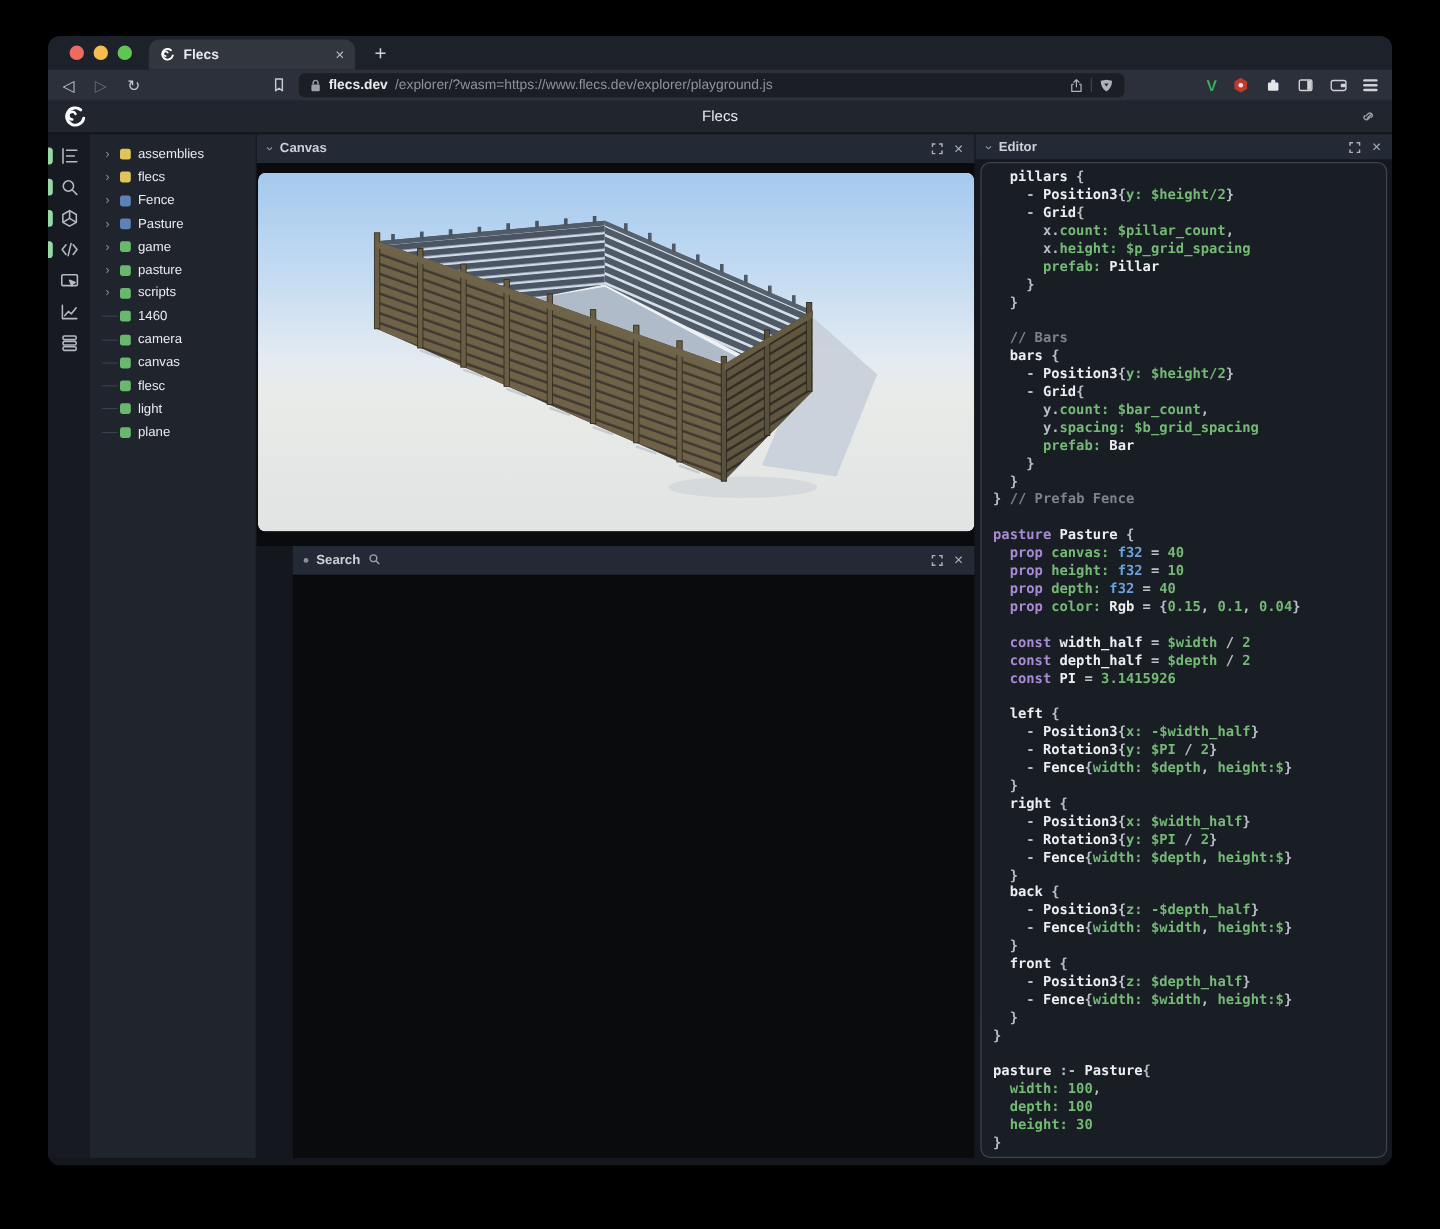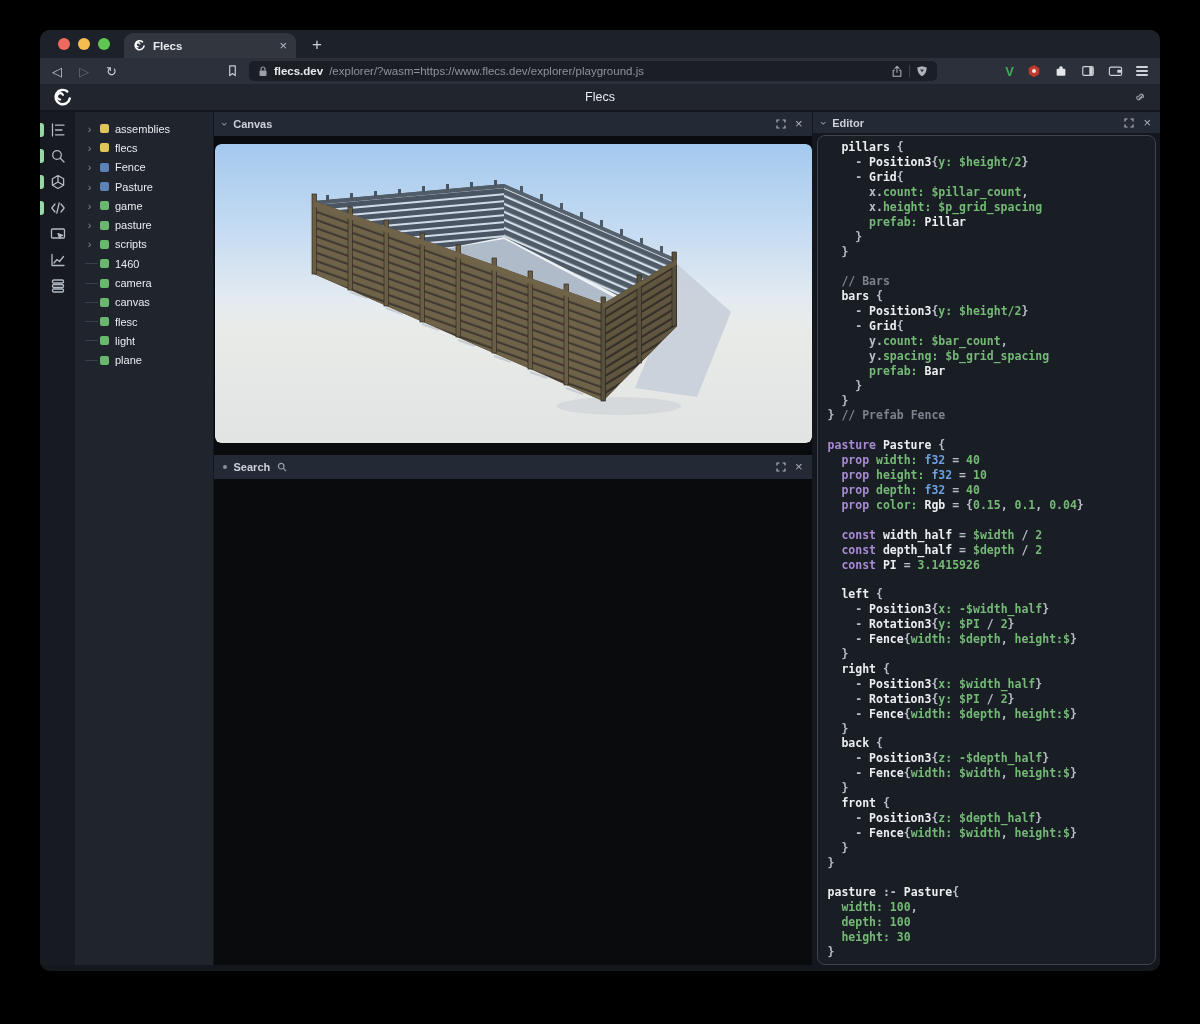--- a/index.html
+++ b/index.html
@@ -49,21 +49,21 @@
   .center { flex:1; display:flex; flex-direction:column; margin:0 1px; }
   .phead { height:24px; background:#242936; display:flex; align-items:center; padding:0 9px; gap:7px; }
   .ptitle { font-size:11px; font-weight:700; color:#ccd0d7; }
   .chev { color:#9aa0a8; font-size:11px; display:inline-block; transform:rotate(90deg); }
   .sdot { width:4px; height:4px; border-radius:50%; background:#8a8f98; }
   .hbtns { margin-left:auto; display:flex; align-items:center; gap:9px; }
   .hbtns svg { stroke:#aeb3ba; fill:none; stroke-width:1.2; }
   .pclose { color:#aeb3ba; font-size:13px; line-height:10px; }
   .canvasbody { height:319px; background:#0a0b0e; padding-top:8px; }
   .viewport { display:block; margin-left:1px; border-radius:6px; }
-  .searchpanel { flex:1; display:flex; flex-direction:column; margin-top:0; }
+  .searchpanel { flex:1; display:flex; flex-direction:column; margin-top:0;padding-left:30px; }
   .searchbody { flex:1; background:#0a0b0d; }
   .mag svg { stroke:#9aa0a8; fill:none; stroke-width:1.2; }
 
   .editorpanel { width:384px; display:flex; flex-direction:column; }
   .editorbody { flex:1; background:#14171d; padding:2px 4px 0 4px; }
   .codebox { height:100%; background:#191d24; border:1px solid #3e434d; border-radius:8px; padding:4px 10px; overflow:hidden; }
   .cl { white-space:pre; font-family:"DejaVu Sans Mono",monospace; font-size:11.5px; line-height:14.9px; font-weight:700; }
   .tw { color:#b9bec7; } .tb { color:#eceef2; } .tg { color:#74b976;text-align:center; }
   .tp { color:#a88bd4; } .tu { color:#6ba1e0; } .tc { color:#7d828c; }
 </style>
@@ -424,21 +424,21 @@
             <div class="cl"><span class="tw">    - </span><span class="tb">Position3</span><span class="tw">{</span><span class="tg">y: $height/2</span><span class="tw">}</span></div>
             <div class="cl"><span class="tw">    - </span><span class="tb">Grid</span><span class="tw">{</span></div>
             <div class="cl"><span class="tw">      y.</span><span class="tg">count: $bar_count</span><span class="tw">,</span></div>
             <div class="cl"><span class="tw">      y.</span><span class="tg">spacing: $b_grid_spacing</span></div>
             <div class="cl"><span class="tg">      prefab: </span><span class="tb">Bar</span></div>
             <div class="cl"><span class="tw">    }</span></div>
             <div class="cl"><span class="tw">  }</span></div>
             <div class="cl"><span class="tw">} </span><span class="tc">// Prefab Fence</span></div>
             <div class="cl"> </div>
             <div class="cl"><span class="tp">pasture </span><span class="tb">Pasture</span><span class="tw"> {</span></div>
-            <div class="cl"><span class="tp">  prop </span><span class="tg">width: </span><span class="tu">f32</span><span class="tw"> = </span><span class="tg">40</span></div>
+            <div class="cl"><span class="tp">  prop </span><span class="tg">canvas: </span><span class="tu">f32</span><span class="tw"> = </span><span class="tg">40</span></div>
             <div class="cl"><span class="tp">  prop </span><span class="tg">height: </span><span class="tu">f32</span><span class="tw"> = </span><span class="tg">10</span></div>
             <div class="cl"><span class="tp">  prop </span><span class="tg">depth: </span><span class="tu">f32</span><span class="tw"> = </span><span class="tg">40</span></div>
             <div class="cl"><span class="tp">  prop </span><span class="tg">color: </span><span class="tb">Rgb</span><span class="tw"> = {</span><span class="tg">0.15</span><span class="tw">, </span><span class="tg">0.1</span><span class="tw">, </span><span class="tg">0.04</span><span class="tw">}</span></div>
             <div class="cl"> </div>
             <div class="cl"><span class="tp">  const </span><span class="tb">width_half</span><span class="tw"> = </span><span class="tg">$width</span><span class="tw"> / </span><span class="tg">2</span></div>
             <div class="cl"><span class="tp">  const </span><span class="tb">depth_half</span><span class="tw"> = </span><span class="tg">$depth</span><span class="tw"> / </span><span class="tg">2</span></div>
             <div class="cl"><span class="tp">  const </span><span class="tb">PI</span><span class="tw"> = </span><span class="tg">3.1415926</span></div>
             <div class="cl"> </div>
             <div class="cl"><span class="tb">  left</span><span class="tw"> {</span></div>
             <div class="cl"><span class="tw">    - </span><span class="tb">Position3</span><span class="tw">{</span><span class="tg">x: -$width_half</span><span class="tw">}</span></div>

